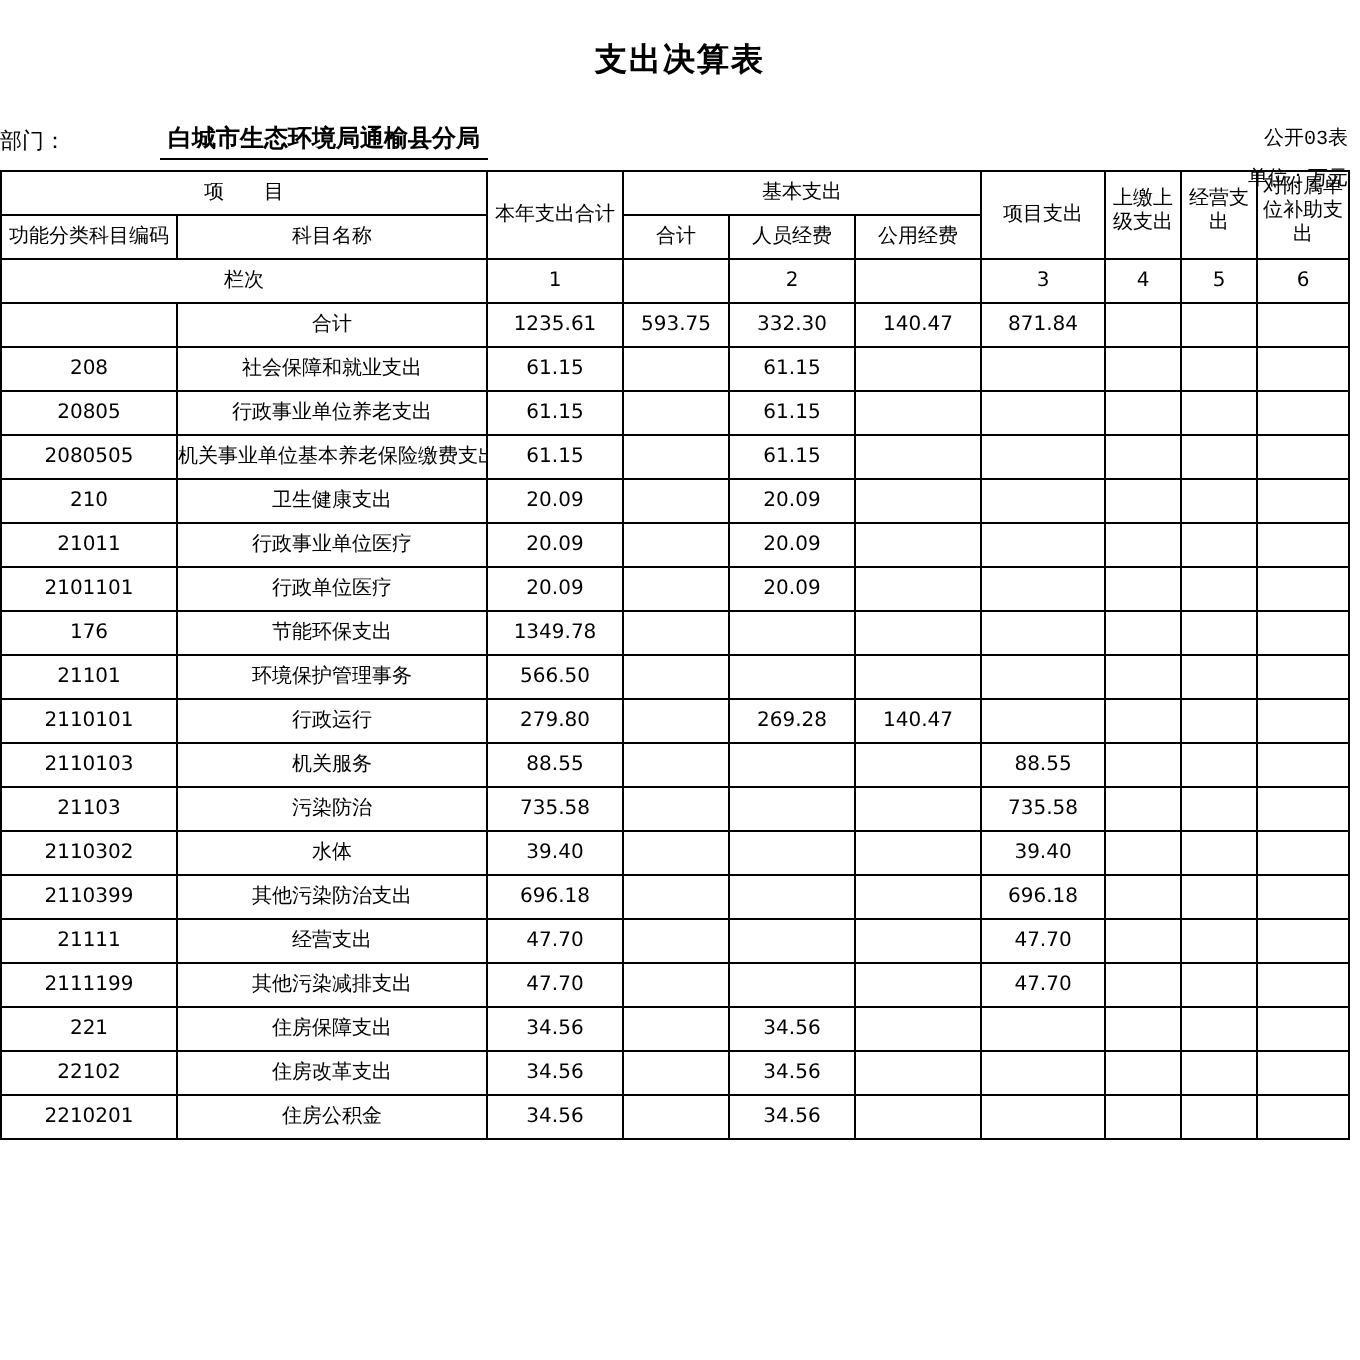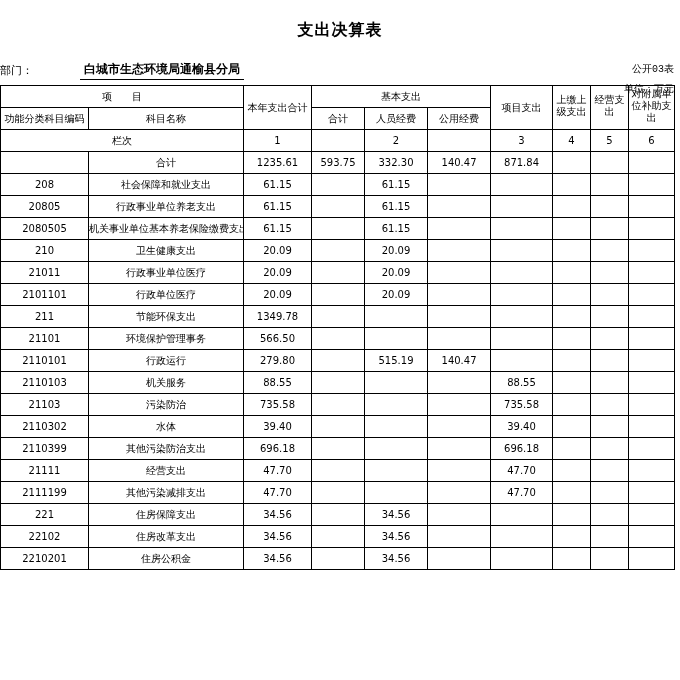--- a/index.html
+++ b/index.html
@@ -237,21 +237,21 @@
           <td class="cell-num">20.09</td>
           <td class="cell-num"></td>
           <td class="cell-num">20.09</td>
           <td class="cell-num"></td>
           <td class="cell-num"></td>
           <td class="cell-num"></td>
           <td class="cell-num"></td>
           <td class="cell-num"></td>
         </tr>
         <tr>
-          <td>211</td>
+          <td>176</td>
           <td class="cell-name">节能环保支出</td>
           <td class="cell-num">1349.78</td>
           <td class="cell-num"></td>
           <td class="cell-num"></td>
           <td class="cell-num"></td>
           <td class="cell-num"></td>
           <td class="cell-num"></td>
           <td class="cell-num"></td>
           <td class="cell-num"></td>
         </tr>
@@ -265,21 +265,21 @@
           <td class="cell-num"></td>
           <td class="cell-num"></td>
           <td class="cell-num"></td>
           <td class="cell-num"></td>
         </tr>
         <tr>
           <td>2110101</td>
           <td class="cell-name">行政运行</td>
           <td class="cell-num">279.80</td>
           <td class="cell-num"></td>
-          <td class="cell-num">515.19</td>
+          <td class="cell-num">269.28</td>
           <td class="cell-num">140.47</td>
           <td class="cell-num"></td>
           <td class="cell-num"></td>
           <td class="cell-num"></td>
           <td class="cell-num"></td>
         </tr>
         <tr>
           <td>2110103</td>
           <td class="cell-name">机关服务</td>
           <td class="cell-num">88.55</td>

